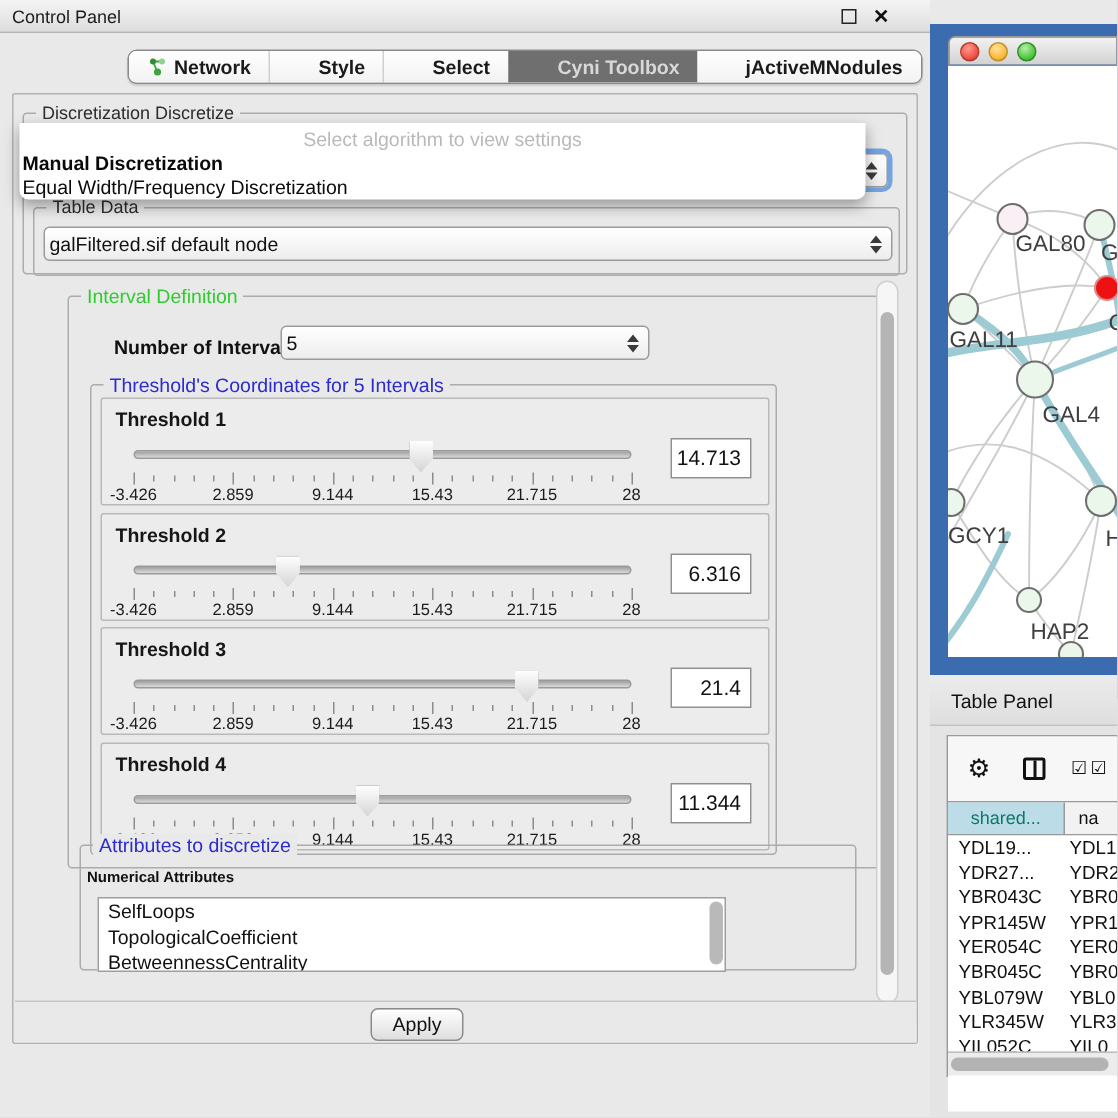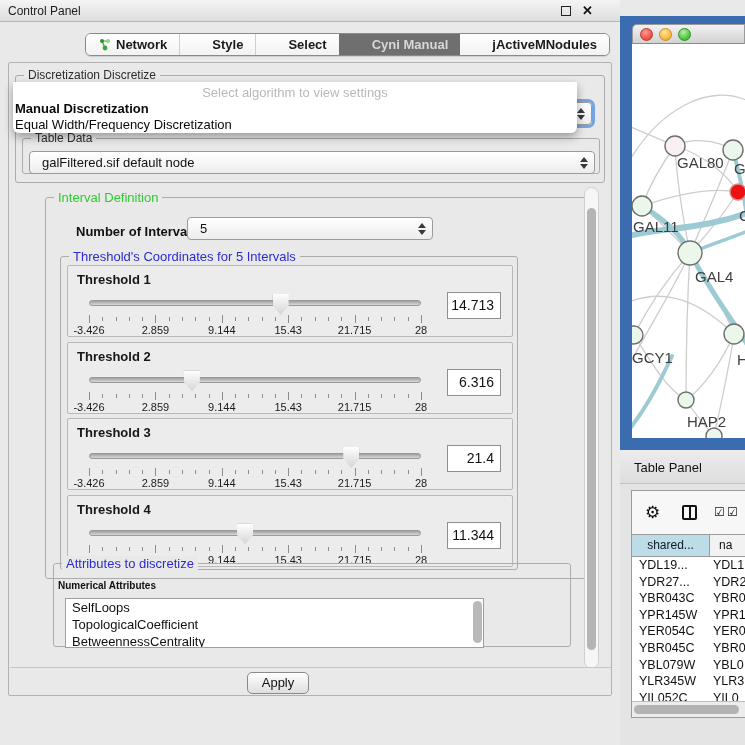--- a/index.html
+++ b/index.html
@@ -32,21 +32,21 @@
 
   .group { position:absolute; border:1px solid #acacac; border-radius:3px; }
   .group-legend { position:absolute; top:-8px; left:8px; background:#e9e9e9; padding:0 4px;
     font-size:12px; color:#2d2d2d; white-space:nowrap; }
   .legend-green { color:#2ecc2e; font-size:13px; }
   .legend-blue  { color:#2b2bd0; font-size:13px; }
 
   
   .combo { position:absolute; height:23px; border:1px solid #9b9b9b; border-radius:4px;
     background:linear-gradient(#ffffff,#ededed); font-size:13px; color:#111;
-    display:flex; align-items:center; padding:0 20px 0 12px; }
+    display:flex; align-items:center; padding:0 20px 0 3px; }
   .combo .stepper { position:absolute; right:6px; top:4px; width:9px; height:14px; }
   .stepper:before, .stepper:after { content:""; position:absolute; left:1px; border-left:4px solid transparent; border-right:4px solid transparent; }
   .stepper:before { top:1px; border-bottom:5px solid #3a3a3a; }
   .stepper:after  { bottom:1px; border-top:5px solid #3a3a3a; }
   .combo.focusring { box-shadow:0 0 0 3px rgba(95,152,224,.85); }
 
   
   .alg-popup { position:absolute; left:13px; top:82px; width:564px; height:51px; background:#ffffff;
     border-radius:0 0 6px 6px; box-shadow:0 4px 10px rgba(0,0,0,.35); z-index:30; }
   .popup-hint { position:absolute; top:3px; left:0; width:100%; text-align:center; font-size:13px; color:#b9b9b9; }
@@ -104,23 +104,23 @@
   .table-panel { position:absolute; left:620px; top:450px; width:125px; height:295px; background:#e4e4e4; }
   .tp-titleband { position:absolute; left:0; top:0; width:125px; height:34px; background:linear-gradient(#ececec,#dedede); border-bottom:1px solid #c2c2c2; }
   .tp-title { position:absolute; left:14px; top:10px; font-size:13px; color:#111; }
   .tp-pane { position:absolute; left:11px; top:40px; width:114px; height:228px; background:#f7f7f7; border:1px solid #9a9a9a; }
   .tp-toolbar { position:absolute; left:0; top:0; width:113px; height:43px; background:#f7f7f7; }
   .gear { position:absolute; left:13px; top:13px; font-size:17px; color:#111; line-height:17px; }
   .split-ico { position:absolute; left:50px; top:14px; width:15px; height:15px; border:2px solid #111; border-radius:2px; }
   .split-ico:before { content:""; position:absolute; left:4.5px; top:0; width:2px; height:11px; background:#111; }
   .chk { position:absolute; top:15px; font-size:12px; color:#111; line-height:12px; }
   .tp-header { position:absolute; left:0; top:43px; width:113px; height:23px; display:flex; border-top:1px solid #9a9a9a; border-bottom:1px solid #9a9a9a; }
-  .tp-h1 { width:78px; height:100%; border-right:1px solid #9a9a9a; font-size:12px; color:#0f172a; text-align:center; line-height:21px; }
+  .tp-h1 { width:78px; height:100%; border-right:1px solid #9a9a9a; font-size:12px; color:#0f766e; text-align:center; line-height:21px; }
   .tp-h2 { flex:1; height:100%; background:#f2f2f2; font-size:12px; color:#111; padding-left:9px; line-height:21px; overflow:hidden; }
-  .tp-rows { position:absolute; left:0; top:66px; width:113px; height:144px; background:#ffffff; overflow:hidden; }
+  .tp-rows { position:absolute; left:0; top:66px; width:113px; height:184px; background:#ffffff; overflow:hidden; }
   .tp-row { display:flex; height:16.6px; }
   .tp-c1 { width:78px; font-size:12.5px; color:#111; padding-left:7px; line-height:16.6px; white-space:nowrap; overflow:hidden; }
   .tp-c2 { flex:1; font-size:12.5px; color:#111; padding-left:3px; line-height:16.6px; white-space:nowrap; overflow:hidden; }
   .tp-hscroll { position:absolute; left:0; top:210px; width:113px; height:16px; background:#ececec; border-top:1px solid #bdbdbd; }
   .tp-hthumb { position:absolute; left:2px; top:3px; width:105px; height:9px; background:#b3b3b3; border-radius:5px; }
 </style>
 </head>
 <body>
 
 <div class="screen">
@@ -143,36 +143,36 @@
         </span>
         <span>Network</span>
       </div>
       <div class="tab">
         <span>Style</span>
       </div>
       <div class="tab">
         <span>Select</span>
       </div>
       <div class="tab selected">
-        <span>Cyni Manual</span>
+        <span>Cyni Toolbox</span>
       </div>
       <div class="tab">
         <span>jActiveMNodules</span>
       </div>
     </div>
 
   <div class="cp-main">
 
     <div class="group" style="left:6px; top:12px; width:590px; height:108px;">
       <div class="group-legend">Discretization Discretize</div>
       <div class="combo focusring" style="left:10px; top:26px; width:566px;">
         <span class="stepper"></span>
       </div>
 
-      <div class="group" style="left:6px; top:62px; width:578px; height:36px;">
+      <div class="group" style="left:6px; top:62px; width:578px; height:46px;">
         <div class="group-legend">Table Data</div>
         <div class="combo" style="left:6px; top:12px; width:566px;">
           <span>galFiltered.sif default node</span>
           <span class="stepper"></span>
         </div>
       </div>
     </div>
 
     <div class="group" style="left:36px; top:134px; width:541px; height:382px;">
       <div class="group-legend legend-green">Interval Definition</div>

